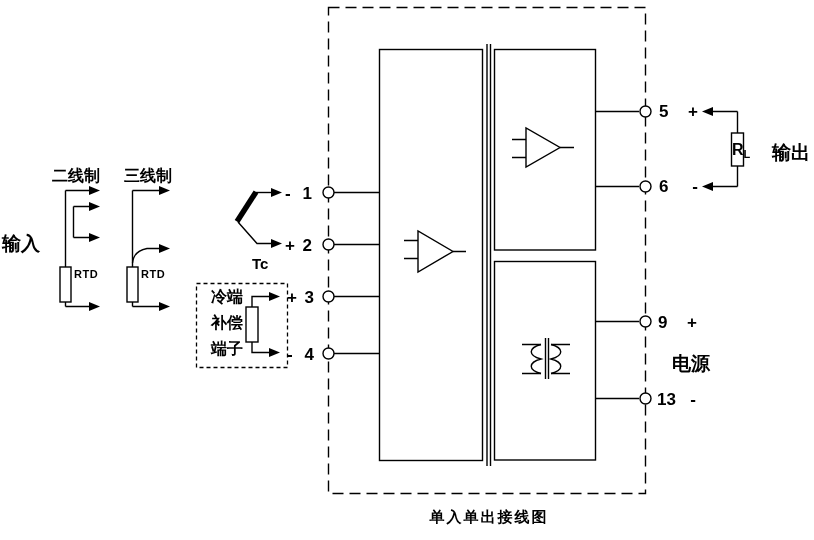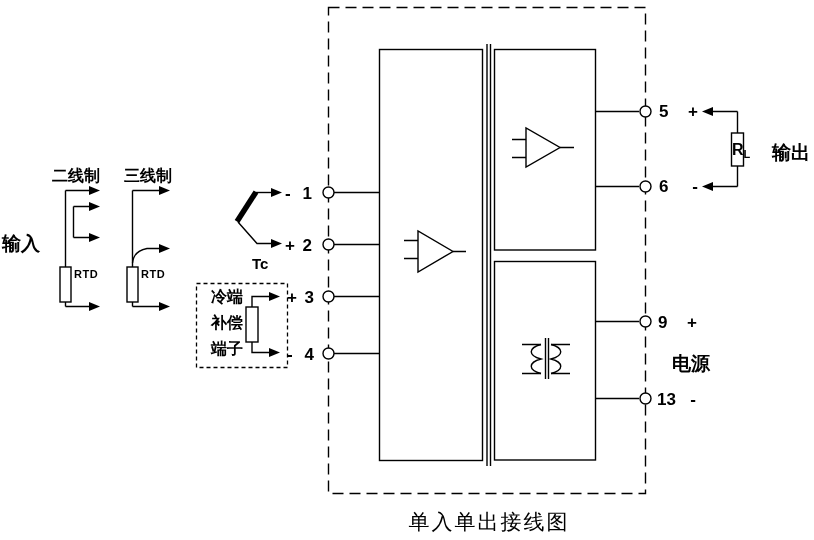--- a/index.html
+++ b/index.html
@@ -10,21 +10,21 @@
   }
   #linework{position:absolute;left:0;top:0;}
   .lbl{position:absolute;white-space:nowrap;color:#000;}
   .cjk-lg{font-size:19px;font-weight:700;}
   .cjk-md{font-size:16px;font-weight:700;}
   .latin{font-size:11px;font-weight:600;letter-spacing:0.5px;}
   .tc{font-size:15px;font-weight:600;margin-top:46px;}
   .cold{font-size:16px;font-weight:700;line-height:26px;}
   .lterm{display:flex;justify-content:space-between;width:27px;font-size:17px;font-weight:600;}
   .rterm{display:flex;justify-content:space-between;width:39px;font-size:17px;font-weight:600;}
-  .caption{font-size:21px;font-weight:400;letter-spacing:2px;text-align:center;width:318px;}
+  .caption{font-size:15px;font-weight:700;letter-spacing:2px;text-align:center;width:318px;}
   .rl .r{font-size:16px;font-weight:600;}
   .rl .sub{font-size:11px;font-weight:600;position:relative;top:3px;}
 </style>
 </head>
 <body>
 
 <div id="stage">
 
   <svg id="linework" width="814" height="540" viewBox="0 0 814 540" fill="none" stroke="#000" stroke-width="1.4">
 

